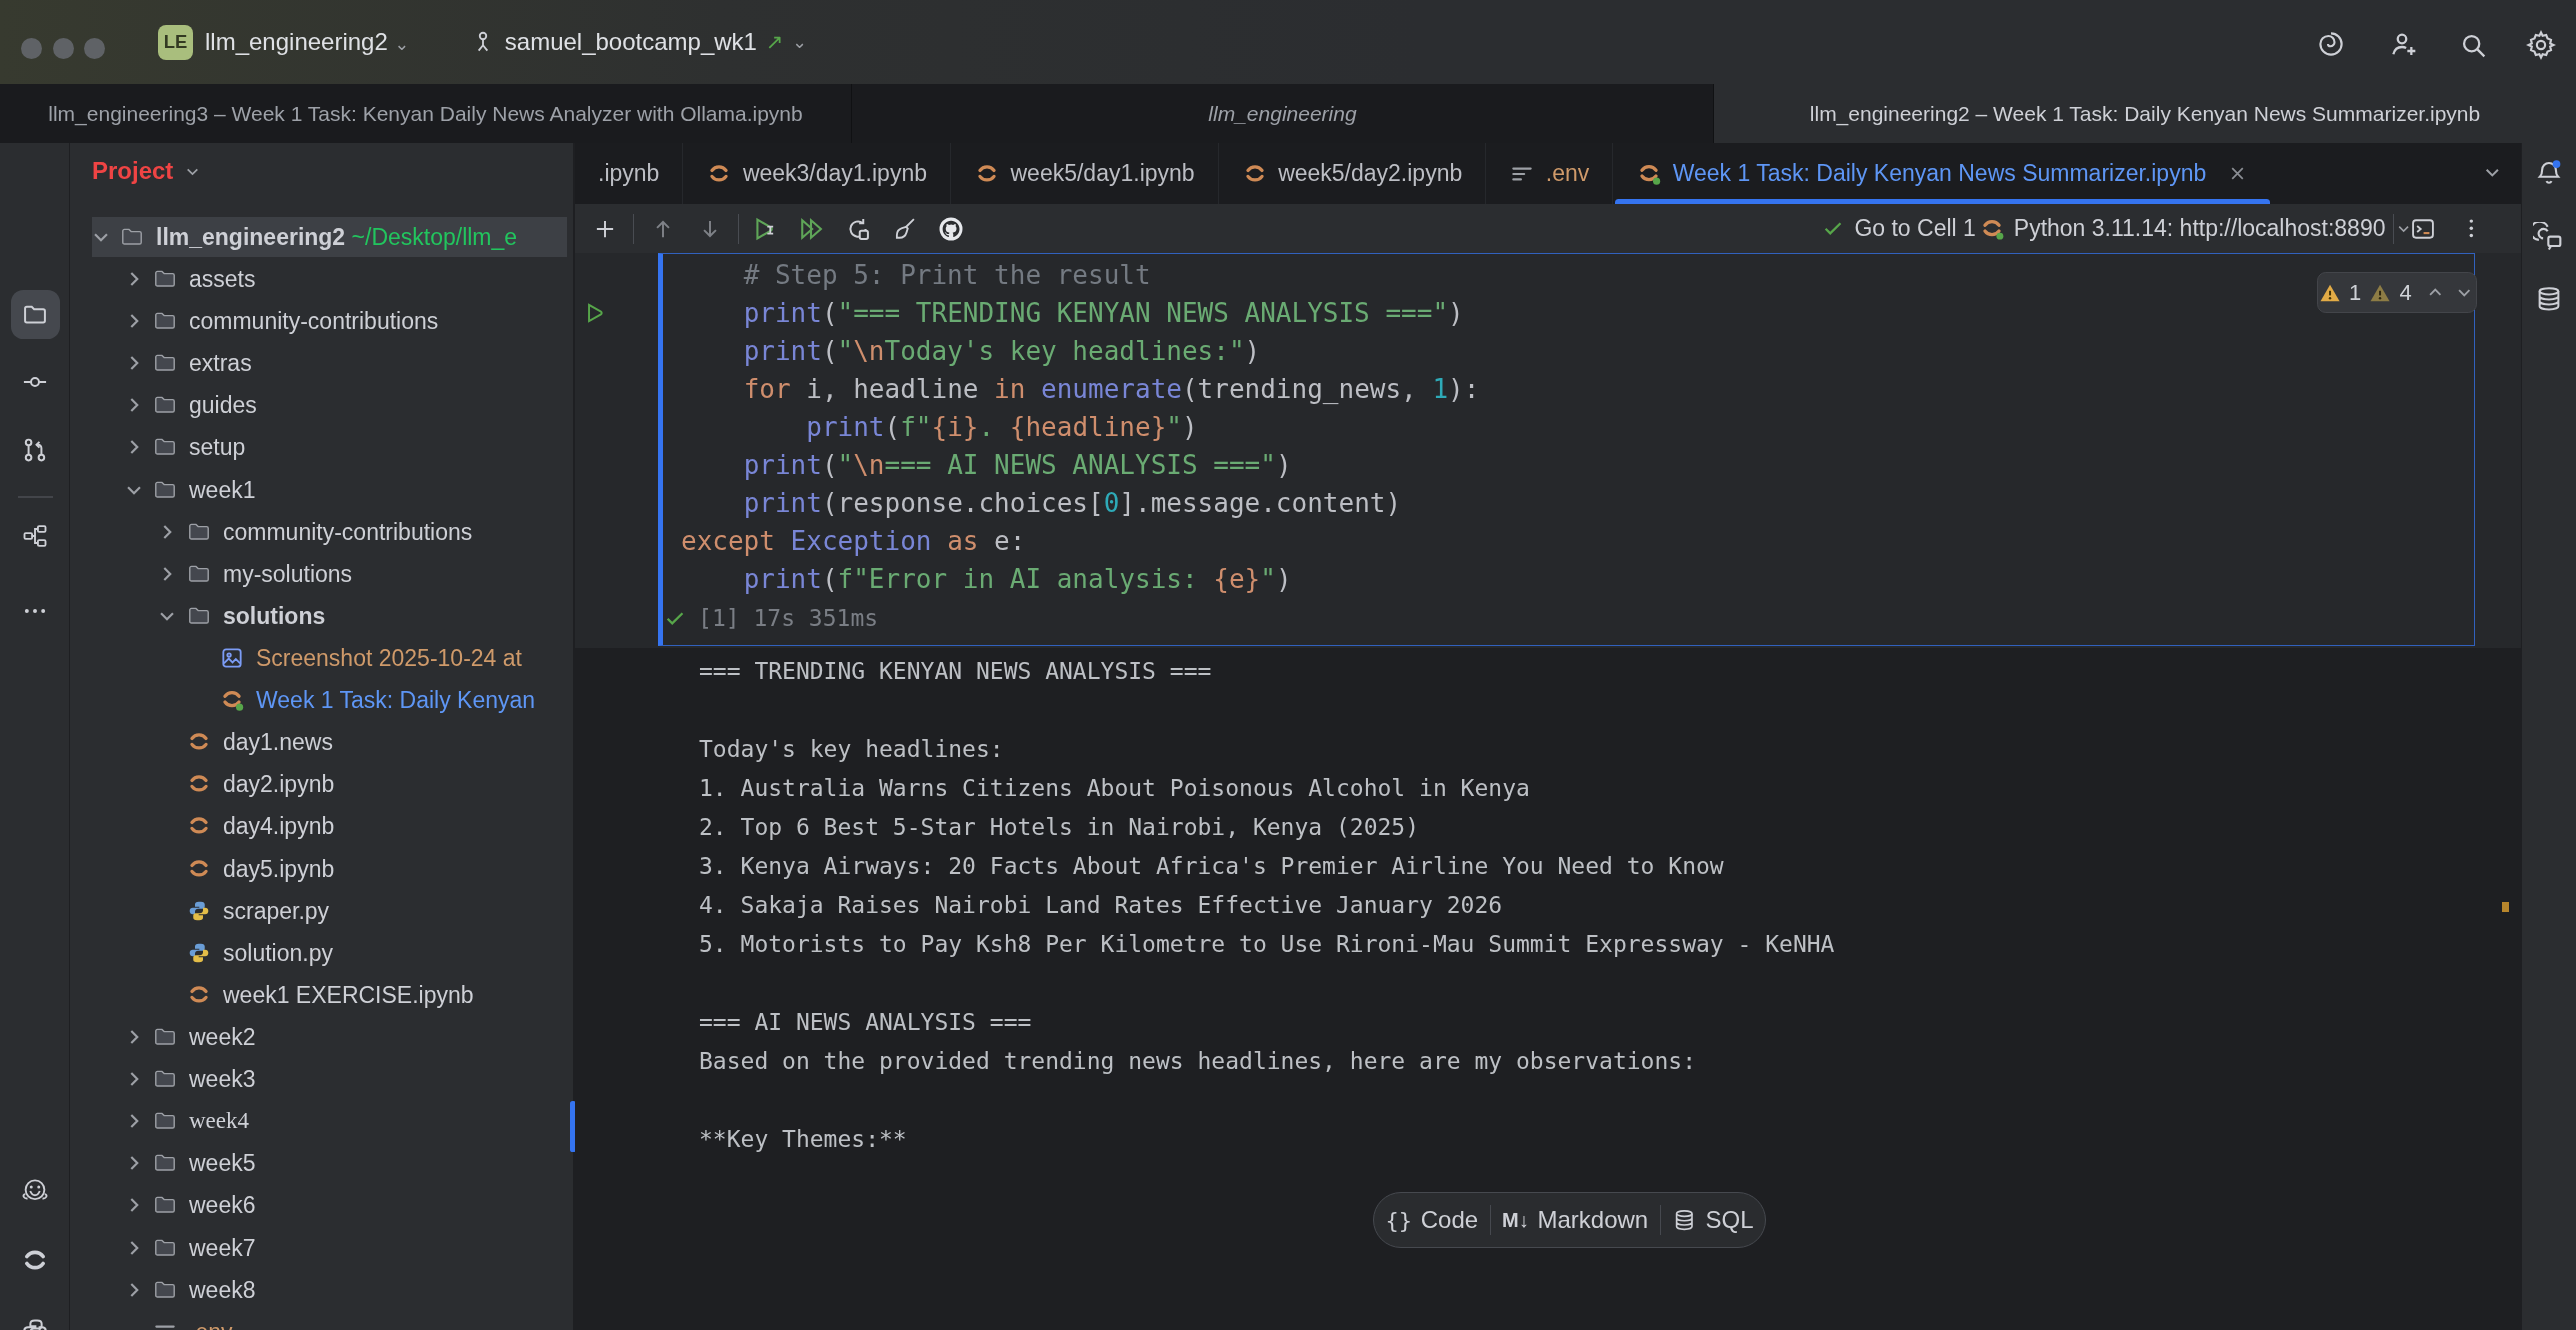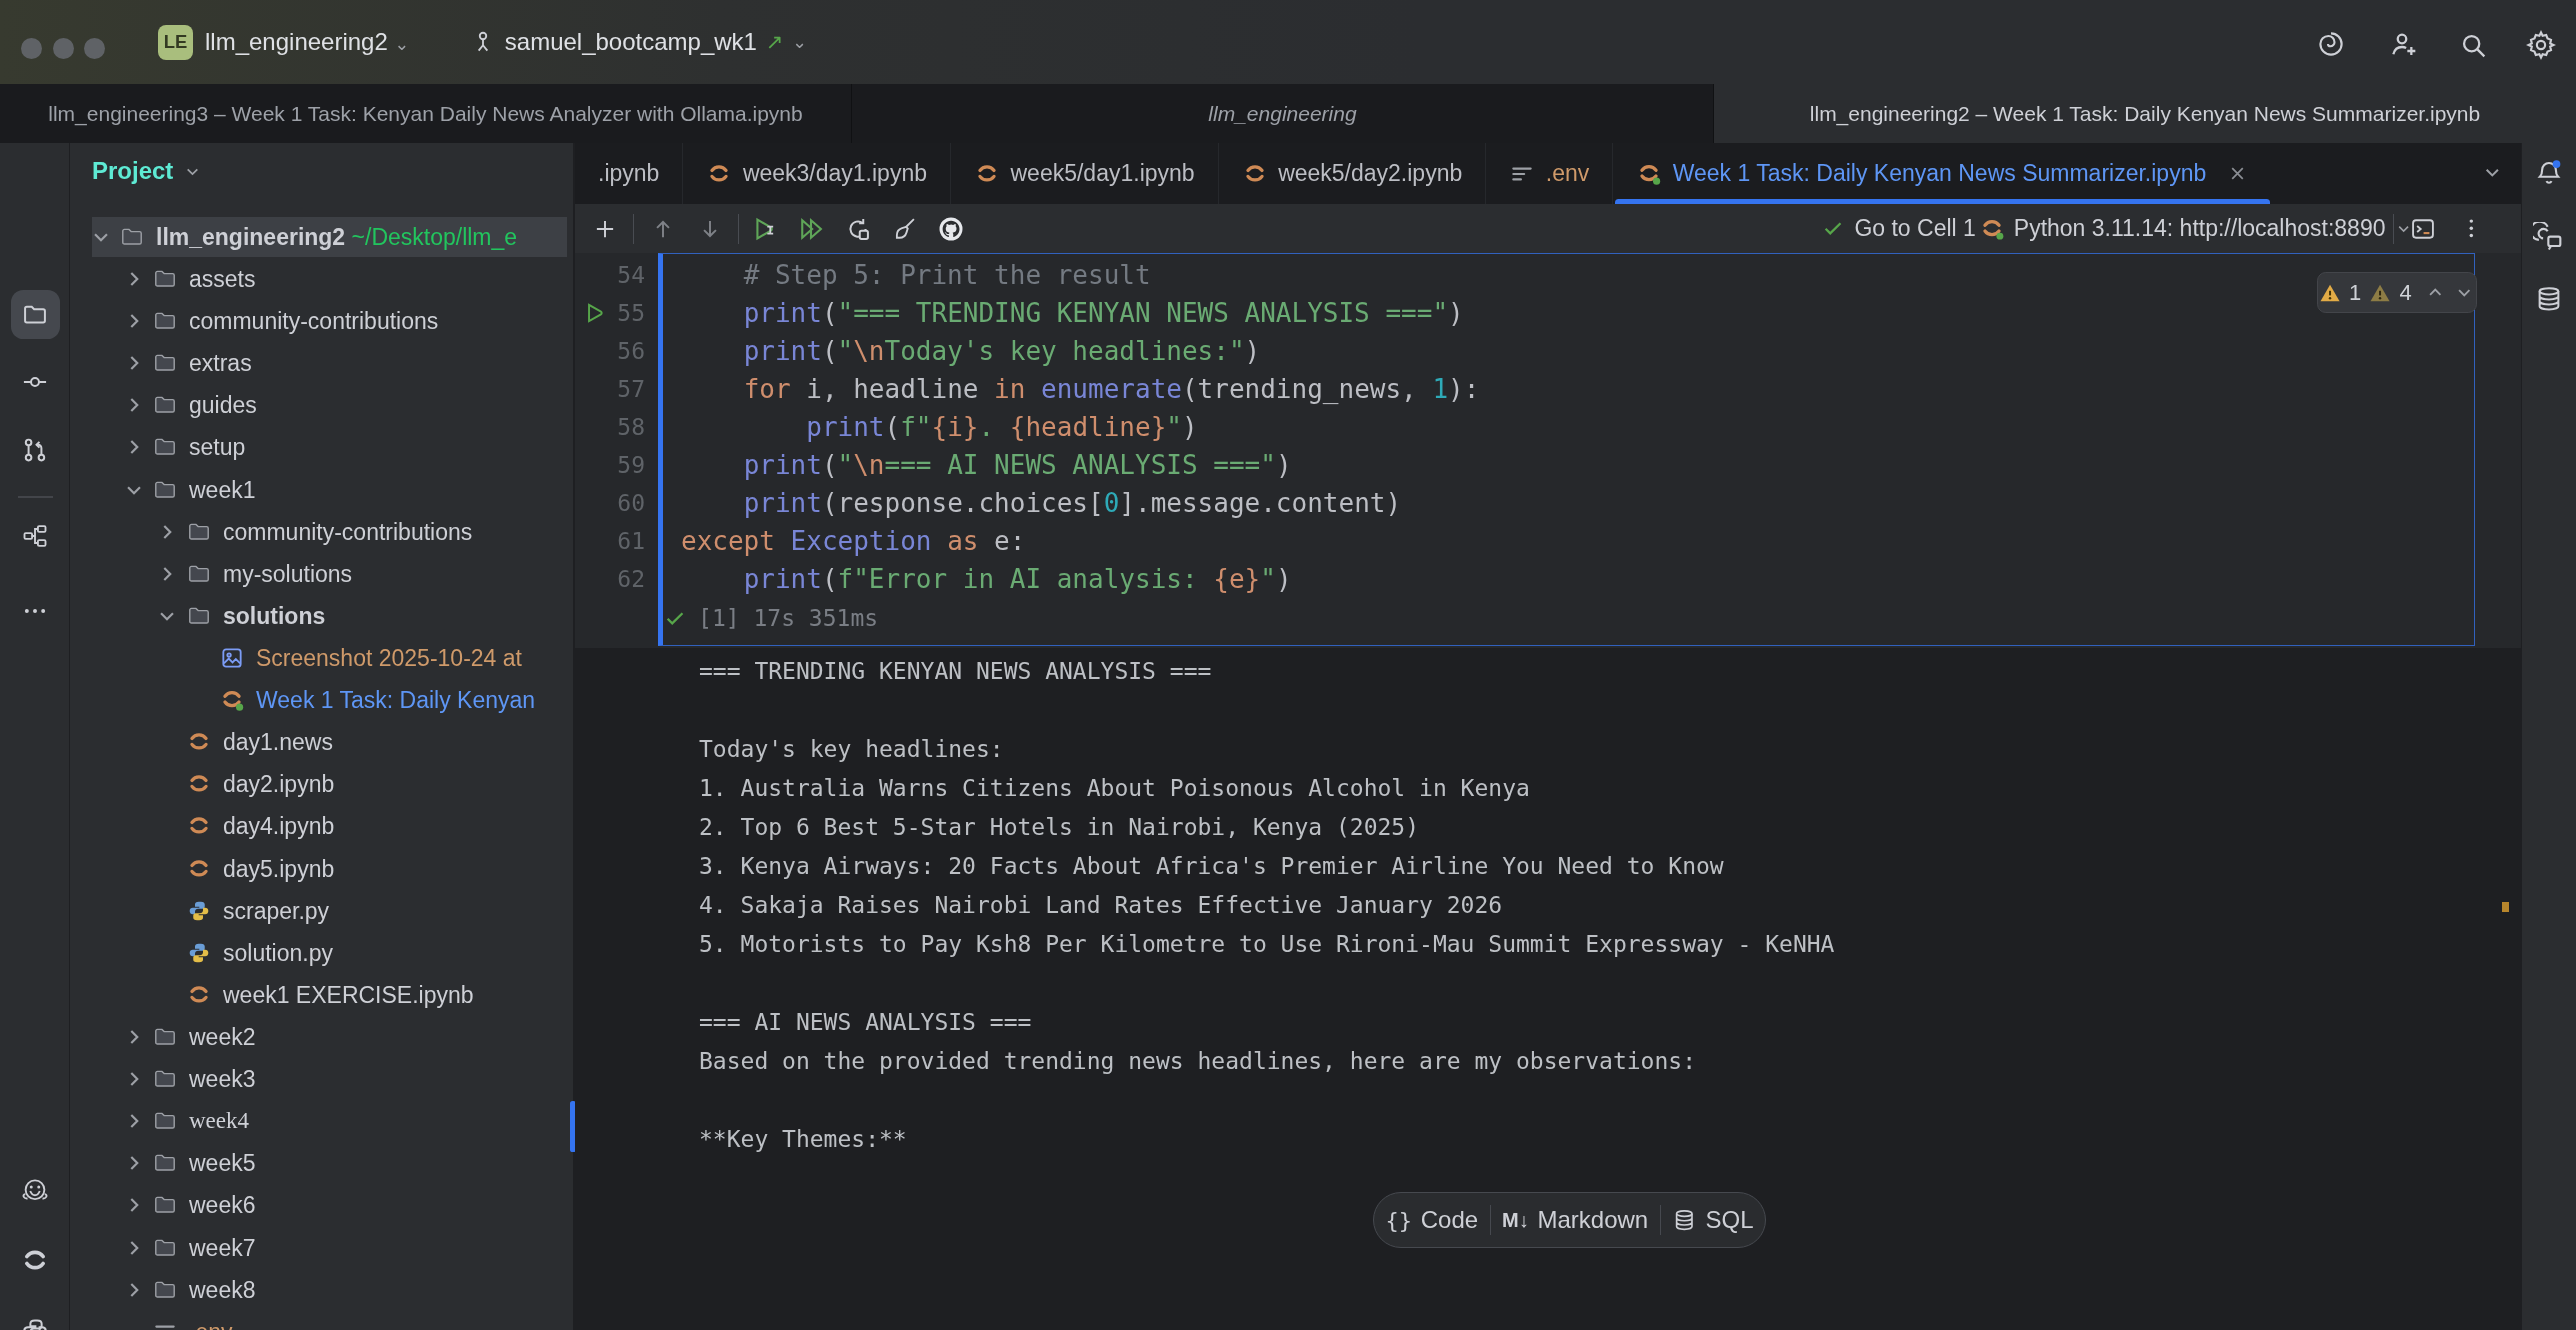--- a/index.html
+++ b/index.html
@@ -22,21 +22,21 @@
   .winseg{height:100%;display:flex;align-items:center;justify-content:center;
     background:#1a1b1e;border-right:1.8px solid #101113;box-sizing:border-box;
     color:#9da1a8;font-size:21px;white-space:nowrap;overflow:hidden;}
   .winseg.active{background:#2b2d30;color:#ced0d6;border-right:none;}
   
   #activity{left:0;top:143px;width:70px;height:1187px;background:#2b2d30;border-right:0.9px solid #1e1f22;box-sizing:border-box;}
   .act-btn{position:absolute;left:10.5px;width:49px;height:49px;border-radius:12.3px;display:flex;align-items:center;justify-content:center;color:#ced0d6;}
   .act-btn.active{background:#45484e;}
   .act-div{position:absolute;left:17.5px;width:35px;height:1.8px;background:#43454a;}
   #project{left:70px;top:143px;width:504px;height:1187px;background:#2b2d30;overflow:hidden;border-right:0.9px solid #1e1f22;box-sizing:border-box;}
-  #proj-header{left:22px;top:0;height:56px;display:flex;align-items:center;gap:8.8px;color:#5eead4;font-size:24px;font-weight:600;}
+  #proj-header{left:22px;top:0;height:56px;display:flex;align-items:center;gap:8.8px;color:#ef4444;font-size:24px;font-weight:600;}
   .tree-row{position:absolute;left:0;width:504px;height:42px;overflow:hidden;}
   .tree-sel{position:absolute;left:22px;right:7px;top:0.9px;bottom:0.9px;background:#3d4045;}
   .tree-lab{position:absolute;top:0;height:42px;line-height:42px;font-size:23px;color:#ced0d6;white-space:nowrap;}
   .tree-chev,.tree-ico{position:absolute;top:8px;width:26px;height:26px;}
   #splitter-accent{left:570px;top:1101px;width:6.1px;height:51px;background:#3574f0;border-radius:2.6px;}
   
   #tabbar{left:575px;top:143px;width:1946px;height:61px;background:#1b1c1f;display:flex;align-items:stretch;}
   .tab{position:relative;display:flex;align-items:center;gap:10.5px;padding:0 23px;font-size:23px;color:#bcbec4;white-space:nowrap;border-right:0.9px solid #26282c;}
   .tab.active{color:#5e96f5;border-right:none;}
   .tab.active::after{content:"";position:absolute;left:1.8px;right:1.8px;bottom:0;height:5.3px;background:#3574f0;border-radius:3.5px 3.5px 0 0;}
@@ -602,30 +602,20 @@
             <circle cx="12" cy="12" r="1.7"></circle>
             <circle cx="12" cy="19" r="1.7"></circle>
           </svg>
       </span>
     </div>
   </div>
 
   <div id="ebody" class="abs">
     <div id="cellband" class="abs"></div>
     <div id="cellframe" class="abs"></div>
-    <div id="gutter" class="abs mono">54
-55
-56
-57
-58
-59
-60
-61
-62
-</div>
     <span id="runarrow" class="abs ic">
       <svg viewBox="0 0 24 24" fill="none" stroke="currentColor" stroke-width="1.8">
           <path d="M6.5 4.5l11 6.3a1.4 1.4 0 0 1 0 2.4l-11 6.3z"></path>
         </svg>
     </span>
     <div id="code" class="abs mono"><span><span>    </span><span class="c"># Step 5: Print the result</span></span>
 <span><span>    </span><span class="f">print</span><span>(</span><span class="s">"=== TRENDING KENYAN NEWS ANALYSIS ==="</span><span>)</span></span>
 <span><span>    </span><span class="f">print</span><span>(</span><span class="s">"</span><span class="e">\n</span><span class="s">Today's key headlines:"</span><span>)</span></span>
 <span><span>    </span><span class="k">for</span><span> i, headline </span><span class="k">in</span><span> </span><span class="f">enumerate</span><span>(trending_news, </span><span class="n">1</span><span>):</span></span>
 <span><span>        </span><span class="f">print</span><span>(</span><span class="s">f"</span><span class="b">{i}</span><span class="s">. </span><span class="b">{headline}</span><span class="s">"</span><span>)</span></span>

